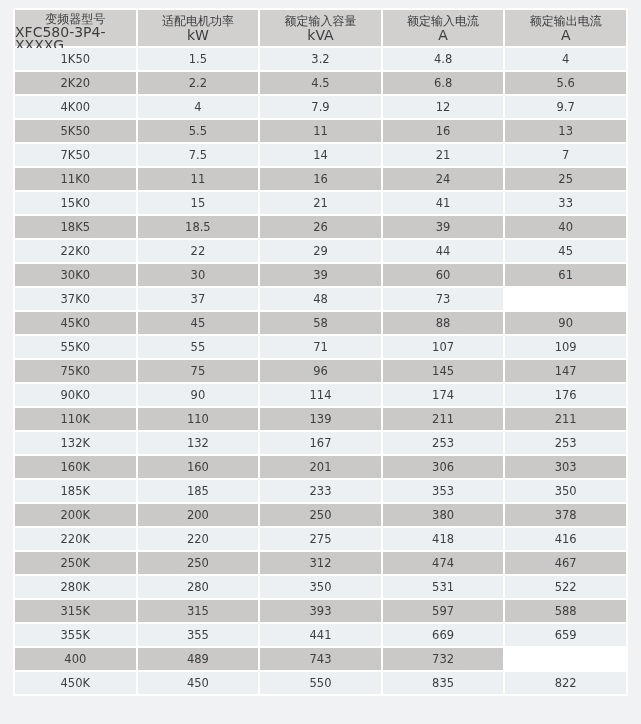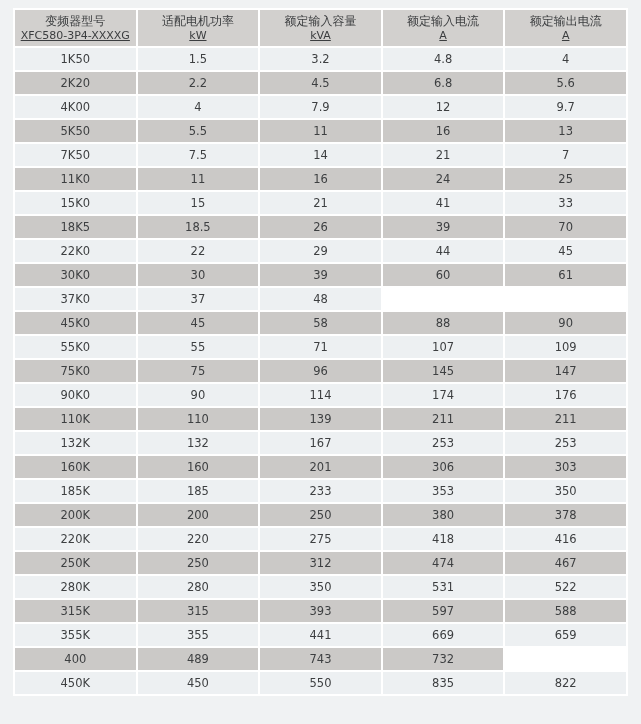--- a/index.html
+++ b/index.html
@@ -38,24 +38,23 @@
     align-items: center;
     justify-content: space-evenly;
     padding: 2px 0;
   }
   .hcell .h1 {
     font-size: 12px;
     line-height: 14px;
     color: #3b3d3f;
   }
   .hcell .h2 {
-    font-size: 11px;
+    font-size: 14px;
     line-height: 13px;
     color: #3b3d3f;
-    text-decoration: underline;
   }
   .tbody {
     display: flex;
     flex-direction: column;
     gap: 2px;
     text-align: right;
   }
   .tcell {
     height: 22px;
     display: flex;
@@ -154,40 +153,41 @@
           <div class="tcell">15</div>
           <div class="tcell">21</div>
           <div class="tcell">41</div>
           <div class="tcell">33</div>
         </div>
         <div class="trow gray">
           <div class="tcell">18K5</div>
           <div class="tcell">18.5</div>
           <div class="tcell">26</div>
           <div class="tcell">39</div>
-          <div class="tcell">70</div>
+          <div class="tcell">40</div>
         </div>
         <div class="trow light">
           <div class="tcell">22K0</div>
           <div class="tcell">22</div>
           <div class="tcell">29</div>
           <div class="tcell">44</div>
           <div class="tcell">45</div>
         </div>
         <div class="trow gray">
           <div class="tcell">30K0</div>
           <div class="tcell">30</div>
           <div class="tcell">39</div>
           <div class="tcell">60</div>
           <div class="tcell">61</div>
         </div>
         <div class="trow light">
           <div class="tcell">37K0</div>
           <div class="tcell">37</div>
           <div class="tcell">48</div>
+          <div class="tcell">73</div>
         </div>
         <div class="trow gray">
           <div class="tcell">45K0</div>
           <div class="tcell">45</div>
           <div class="tcell">58</div>
           <div class="tcell">88</div>
           <div class="tcell">90</div>
         </div>
         <div class="trow light">
           <div class="tcell">55K0</div>

